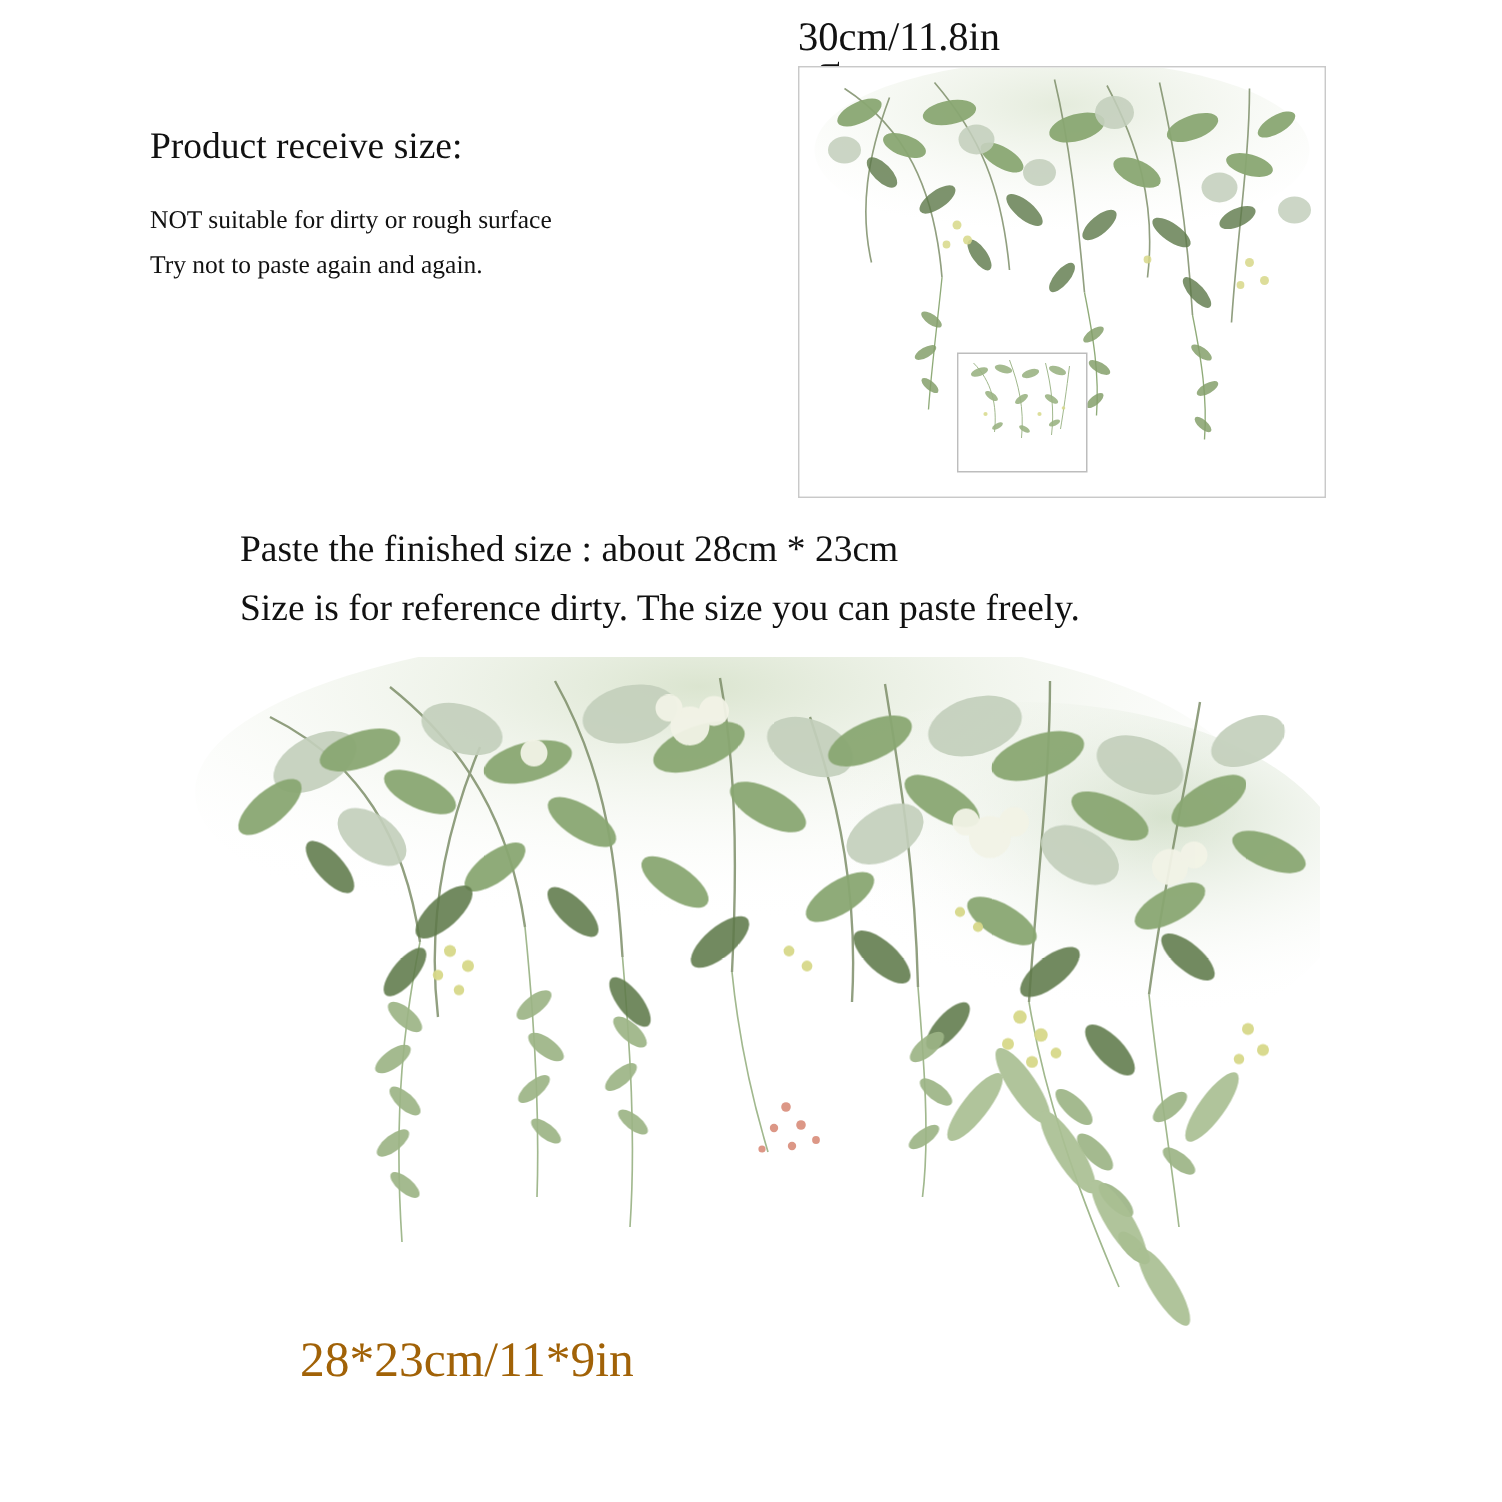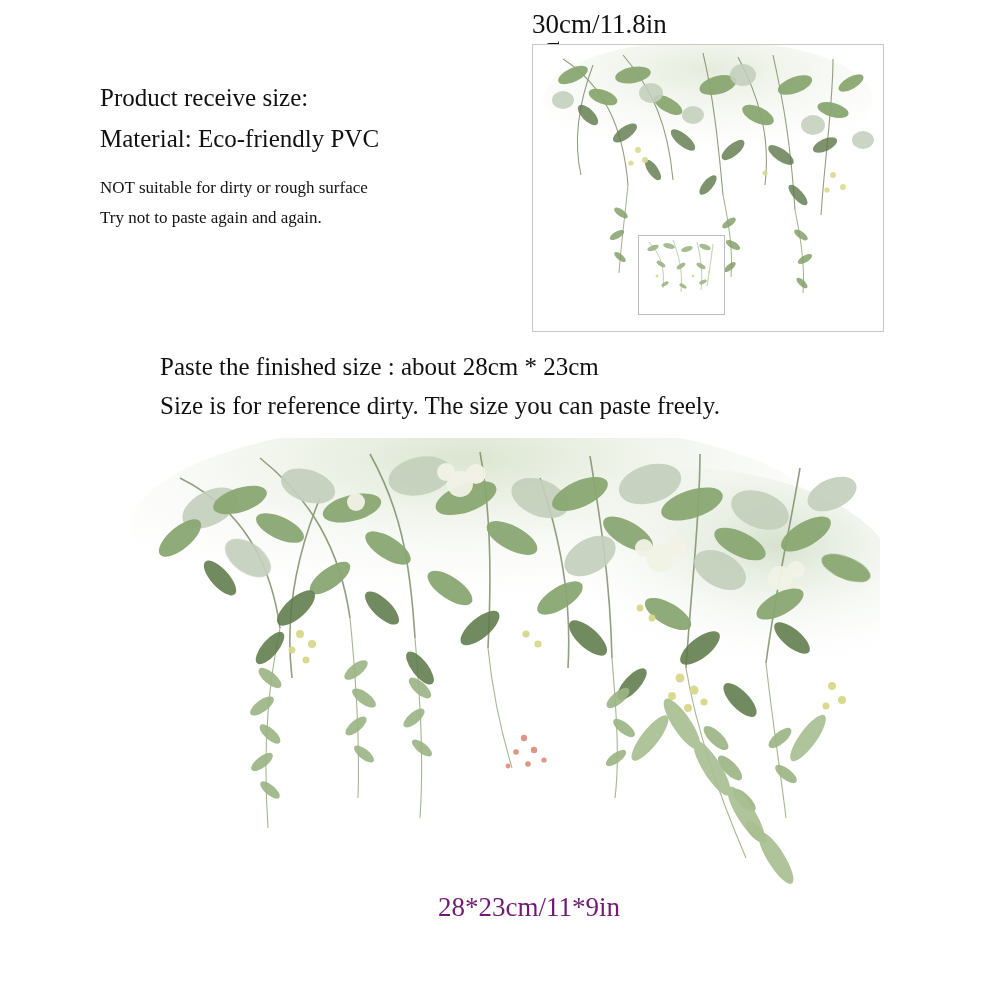--- a/index.html
+++ b/index.html
@@ -110,34 +110,33 @@
     width: 760px;
     height: 460px;
   }
 
   
   .dim-bottom {
     position: absolute;
     left: 200px;
     top: 890px;
     width: 420px;
-    text-align: right;
-    font-size: 27px;
+    text-align: left;
+    font-size: 33px;
     line-height: 34px;
-    color: #701a75;
+    color: #a16207;
   }
 
   svg { display: block; width: 100%; height: 100%; }
 </style>
 </head>
 <body>
 
 <div class="info-block">
   <div class="info-line-large">Product receive size:</div>
-  <div class="info-line-large">Material: Eco-friendly PVC</div>
   <div class="info-gap"></div>
   <div class="info-line-small">NOT suitable for dirty or rough surface</div>
   <div class="info-line-small">Try not to paste again and again.</div>
 </div>
 
 <div class="sample-wrap">
   <div class="dim-top">30cm/11.8in</div>
   <div class="dim-left">25cm/9.8in</div>
 
   <div class="sample-frame">

